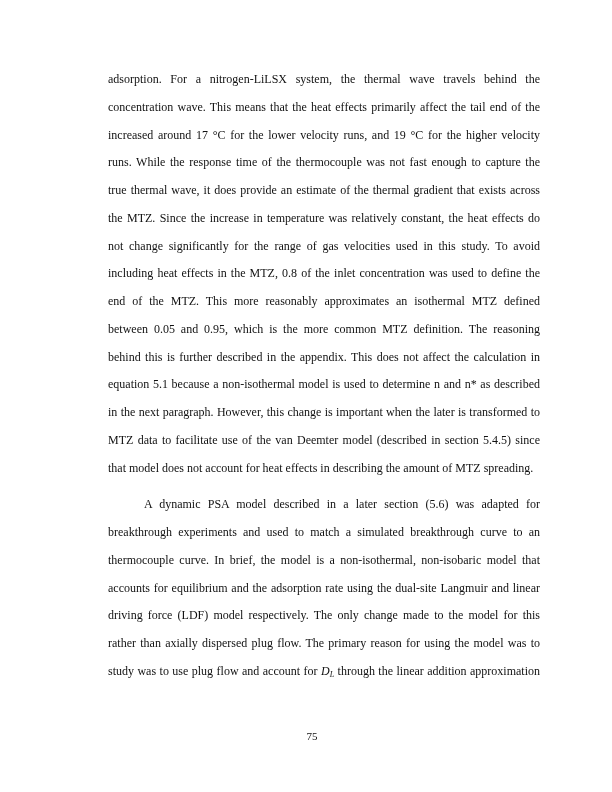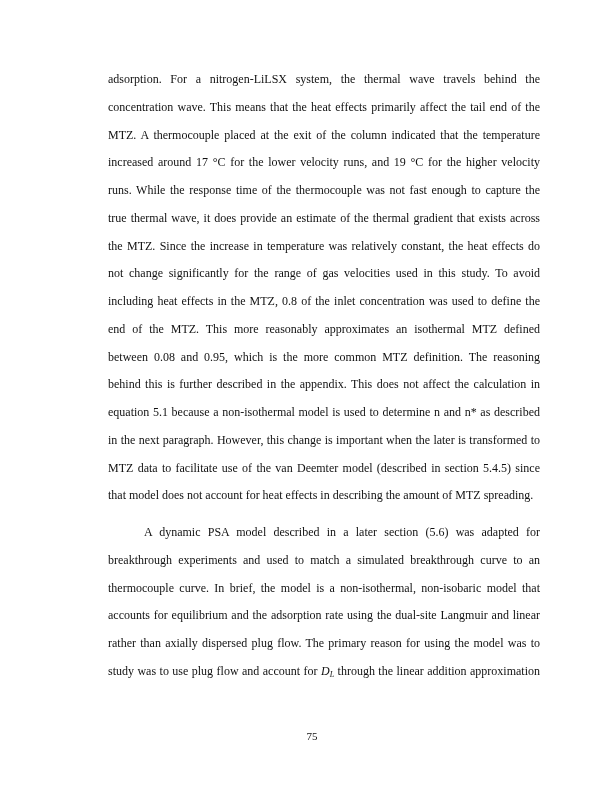--- a/index.html
+++ b/index.html
@@ -60,42 +60,42 @@
   </style>
 </head>
 <body>
 
 <div class="page">
   <div class="body-text">
 
     <div>
       <span class="line">adsorption.  For a nitrogen-LiLSX system, the thermal wave travels behind the</span>
       <span class="line">concentration wave.  This means that the heat effects primarily affect the tail end of the</span>
-      <span class="line">MTZ.  A thermocouple placed at the exit of the column indicated that the temperature</span>
       <span class="line">increased around 17 °C for the lower velocity runs, and 19 °C for the higher velocity</span>
       <span class="line">runs.  While the response time of the thermocouple was not fast enough to capture the</span>
       <span class="line">true thermal wave, it does provide an estimate of the thermal gradient that exists across</span>
       <span class="line">the MTZ.  Since the increase in temperature was relatively constant, the heat effects do</span>
       <span class="line">not change significantly for the range of gas velocities used in this study.  To avoid</span>
       <span class="line">including heat effects in the MTZ, 0.8 of the inlet concentration was used to define the</span>
       <span class="line">end of the MTZ.  This more reasonably approximates an isothermal MTZ defined</span>
-      <span class="line">between 0.08 and 0.95, which is the more common MTZ definition.  The reasoning</span>
+      <span class="line">between 0.05 and 0.95, which is the more common MTZ definition.  The reasoning</span>
       <span class="line">behind this is further described in the appendix.  This does not affect the calculation in</span>
       <span class="line">equation 5.1 because a non-isothermal model is used to determine n and n* as described</span>
       <span class="line">in the next paragraph.  However, this change is important when the later is transformed to</span>
       <span class="line">MTZ data to facilitate use of the van Deemter model (described in section 5.4.5) since</span>
       <span class="line last">that model does not account for heat effects in describing the amount of MTZ spreading.</span>
     </div>
 
     <span class="para-gap"></span>
 
     <div>
       <span class="line indent">A dynamic PSA model described in a later section (5.6) was adapted for</span>
       <span class="line">breakthrough experiments and used to match a simulated breakthrough curve to an</span>
       <span class="line">thermocouple curve.  In brief, the model is a non-isothermal, non-isobaric model that</span>
       <span class="line">accounts for equilibrium and the adsorption rate using the dual-site Langmuir and linear</span>
+      <span class="line">driving force (LDF) model respectively.  The only change made to the model for this</span>
       <span class="line">rather than axially dispersed plug flow.  The primary reason for using the model was to</span>
       <span class="line"><span>study was to use plug flow and account for </span><span class="italic"><span>D</span><sub>L</sub></span><span> through the linear addition approximation</span></span>
     </div>
   </div>
 
   <div class="page-number">75</div>
 </div>
 
 </body></html>

